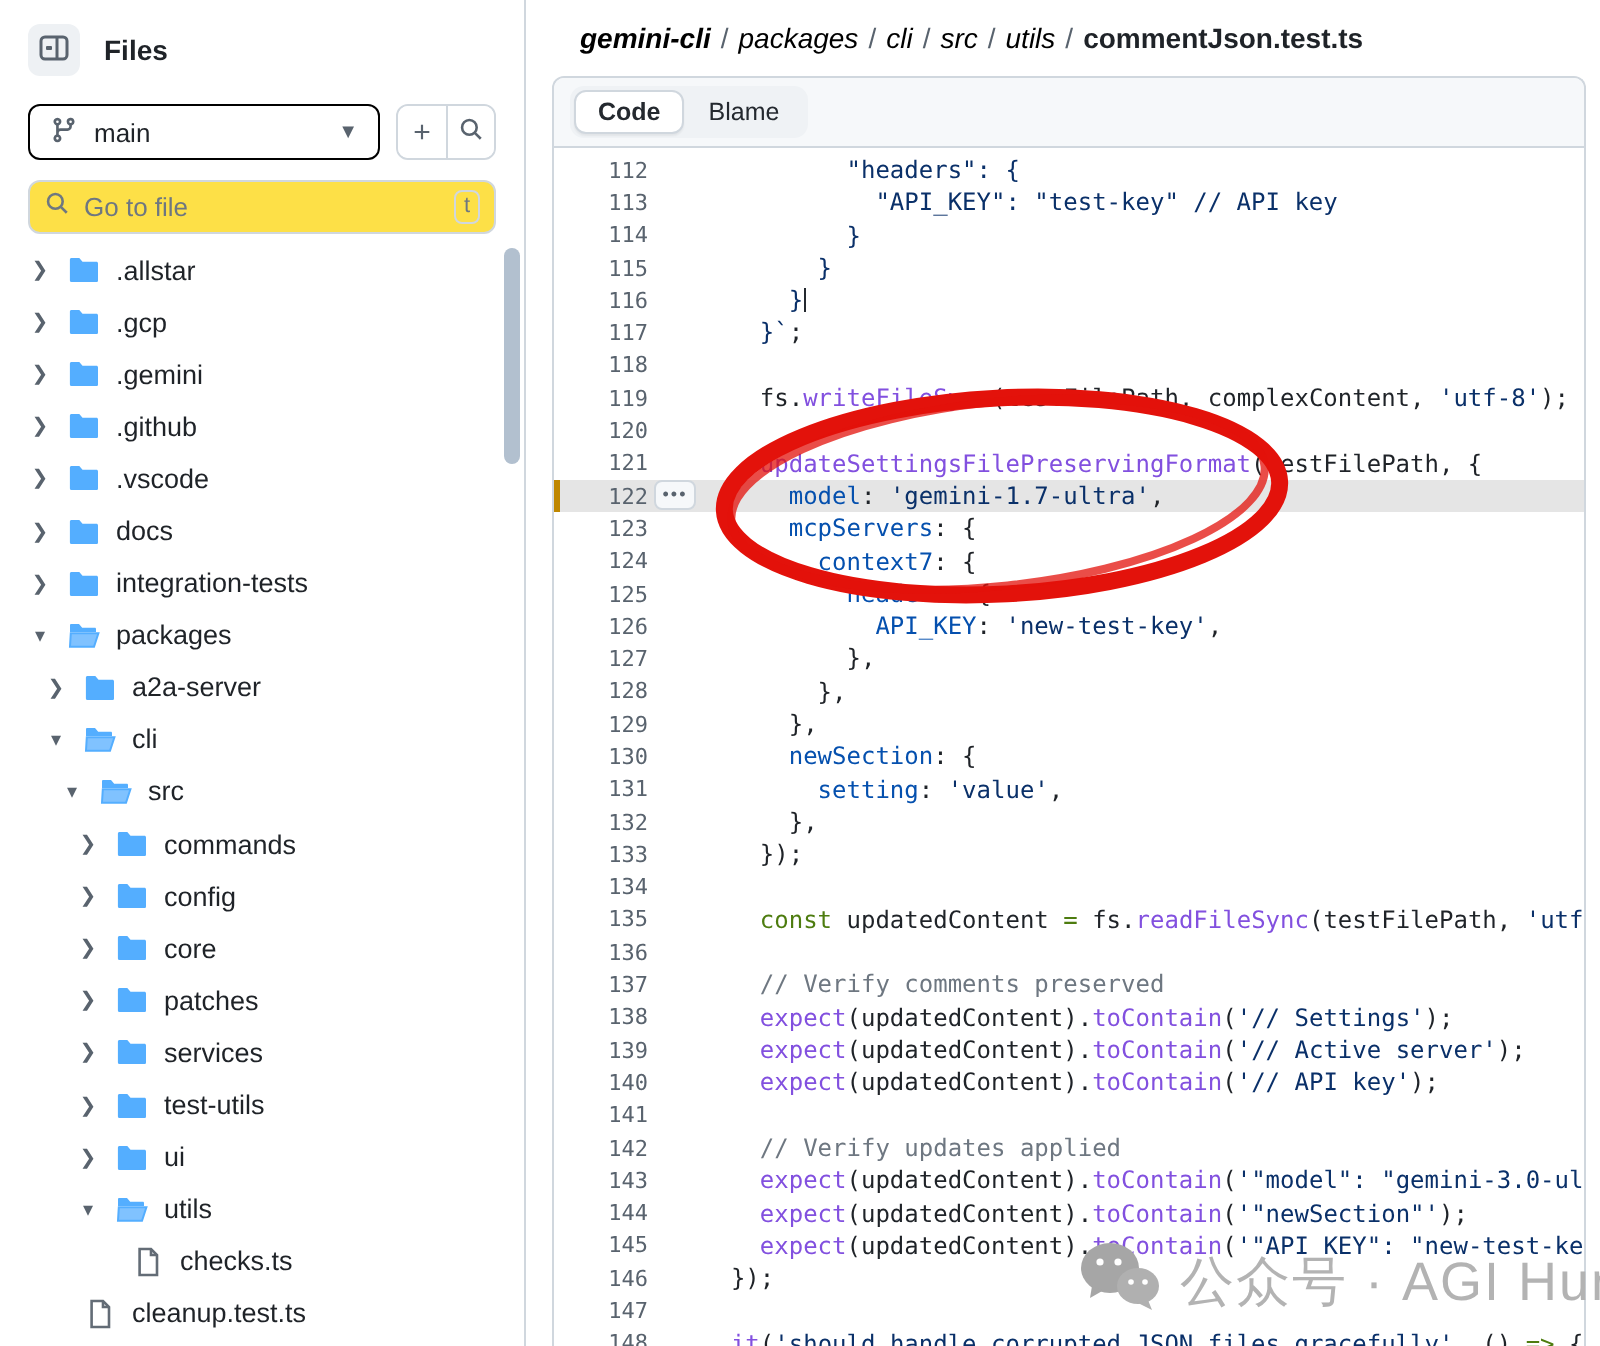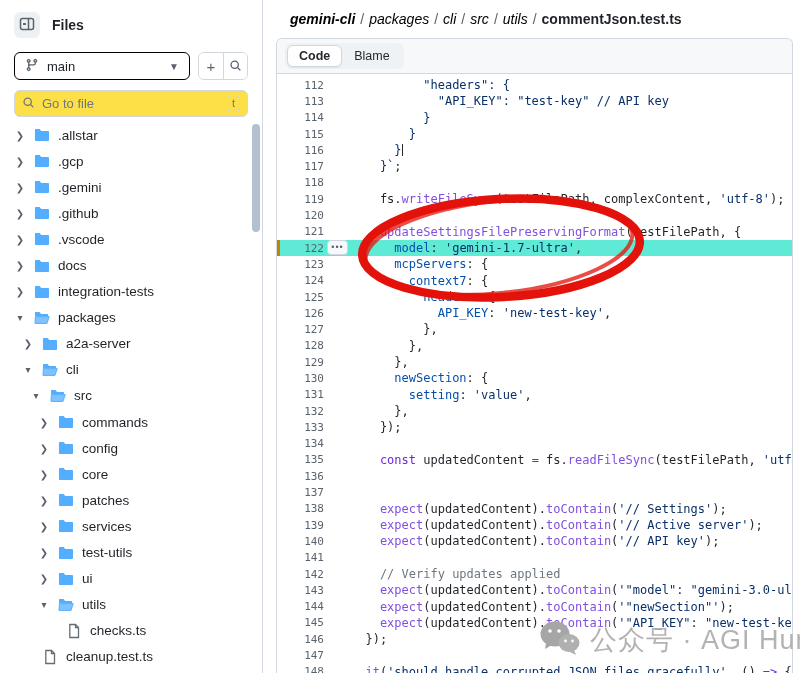--- a/index.html
+++ b/index.html
@@ -54,26 +54,26 @@
   .seg .tab { font-size:12.5px; padding:3px 11px; border-radius:6px; border:1px solid transparent;
               color:#24292f; cursor:pointer; background:transparent; font-family:inherit; }
   .seg .tab.active { background:#fff; border-color:#d0d7de; font-weight:700;
                      box-shadow:0 1px 1px rgba(27,31,36,.06); }
   .meta { font-size:12px; color:#59636e; display:flex; align-items:center; gap:6px; }
 
   .code-body { padding-top:3px; font-family:"DejaVu Sans Mono", monospace; }
   .crow { height:16.3px; display:flex; align-items:center; position:relative; }
   .ln { width:47px; flex:none; text-align:right; font-size:11px; color:#59636e; cursor:pointer; }
   .src { white-space:pre; font-size:12px; line-height:16.3px; padding-left:27px; }
-  .crow.hl { background:#5eead4; box-shadow:inset 3px 0 0 #bf8700; }
+  .crow.hl { background:#e5e5e5; box-shadow:inset 3px 0 0 #bf8700; }
   .kebab { position:absolute; left:50px; top:0; width:21px; height:15px; background:#f6f8fa;
            border:1px solid #d0d7de; border-radius:4px; color:#59636e; font-size:9px;
            line-height:12px; text-align:center; letter-spacing:1px; cursor:pointer; padding:0; }
   .tok-p{color:#1f2328} .tok-s{color:#0a3069} .tok-f{color:#8250df}
-  .tok-k{color:#6d28d9} .tok-v{color:#0550ae} .tok-c{color:#6e7781}
+  .tok-k{color:#4d7c0f} .tok-v{color:#0550ae} .tok-c{color:#6e7781}
   .tok-cur{display:inline-block;width:1.5px;height:12px;background:#24292f;vertical-align:-2px;}
 
   
   .annotation { position:absolute; left:0; top:0; pointer-events:none; z-index:30; }
   .watermark { position:absolute; left:538px; top:620px; display:flex; align-items:center; gap:10px;
                z-index:20; pointer-events:none; }
   .wm-text { font-size:27px; color:#b3b3b3; letter-spacing:1px; white-space:nowrap; }
 </style>
 </head>
 <body>
@@ -451,20 +451,21 @@
           <div class="crow">
             <span class="ln">135</span>
             <span class="src"><span class="tok-k">    const</span><span class="tok-p"> updatedContent </span><span class="tok-k">=</span><span class="tok-p"> fs.</span><span class="tok-f">readFileSync</span><span class="tok-p">(testFilePath, </span><span class="tok-s">'utf-8'</span></span>
           </div>
           <div class="crow">
             <span class="ln">136</span>
             <span class="src"></span>
           </div>
           <div class="crow">
             <span class="ln">137</span>
+            <span class="src"><span class="tok-c">    // Verify comments preserved</span></span>
           </div>
           <div class="crow">
             <span class="ln">138</span>
             <span class="src"><span class="tok-f">    expect</span><span class="tok-p">(updatedContent).</span><span class="tok-f">toContain</span><span class="tok-p">(</span><span class="tok-s">'// Settings'</span><span class="tok-p">);</span></span>
           </div>
           <div class="crow">
             <span class="ln">139</span>
             <span class="src"><span class="tok-f">    expect</span><span class="tok-p">(updatedContent).</span><span class="tok-f">toContain</span><span class="tok-p">(</span><span class="tok-s">'// Active server'</span><span class="tok-p">);</span></span>
           </div>
           <div class="crow">

